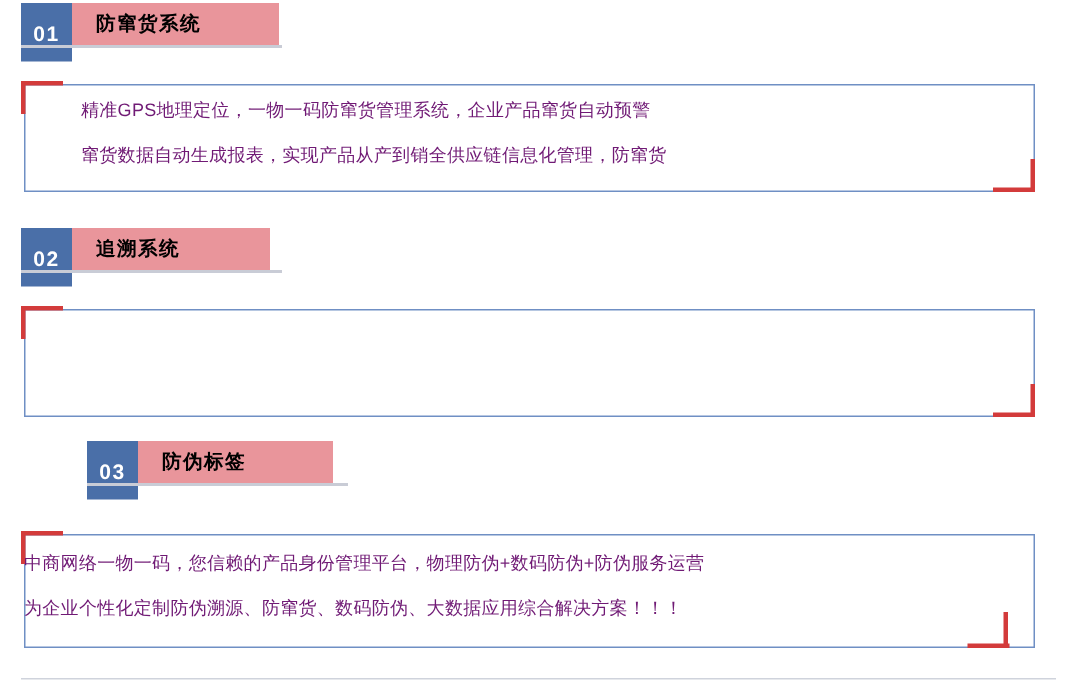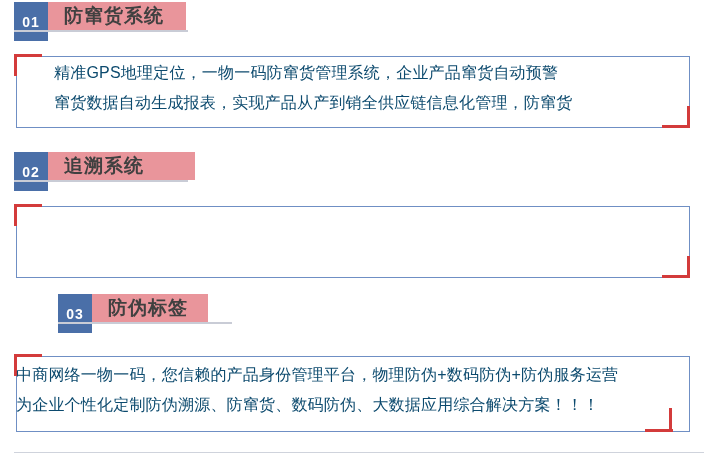--- a/index.html
+++ b/index.html
@@ -51,22 +51,22 @@
     left: 48px;
     top: 0;
     height: 28px;
     background: #e9959b;
     display: flex;
     align-items: center;
     padding: 0 18px 0 16px;
     box-sizing: border-box;
   }
   .title-bar .title-text {
-    color: #404040;
-    font-size: 19px;
+    color: #000000;
+    font-size: 13px;
     font-weight: bold;
     letter-spacing: 1px;
     white-space: nowrap;
   }
   .title-underline {
     position: absolute;
     left: 14px;
     top: 28px;
     height: 2px;
     background: #c9ccd6;
@@ -89,23 +89,23 @@
   .corner.tl-v { width: 3px; }
   .corner.tl-h { height: 3px; }
   .corner.br-v { width: 3px; }
   .corner.br-h { height: 3px; }
 
   .panel-lines {
     position: absolute;
     box-sizing: border-box;
   }
   .line {
-    font-size: 16px;
+    font-size: 12px;
     line-height: 30px;
-    color: #0c4a6e;
+    color: #701a75;
     white-space: nowrap;
     letter-spacing: 0.2px;
   }
 
   
   .bottom-rule {
     position: absolute;
     left: 14px;
     top: 452px;
     width: 690px;
@@ -136,41 +136,41 @@
     <div class="corner br-h" style="left:662px; top:125px; width:28px;"></div>
     <div class="panel-lines" style="left:54px; top:58px; width:630px;">
       <div class="line">精准GPS地理定位，一物一码防窜货管理系统，企业产品窜货自动预警</div>
       <div class="line">窜货数据自动生成报表，实现产品从产到销全供应链信息化管理，防窜货</div>
     </div>
   </div>
 
   <div class="section" style="top:152px;">
     <div class="heading">
       <div class="num-badge">02</div>
-      <div class="title-bar" style="width:147px;">
+      <div class="title-bar" style="width:132px;">
         <span class="title-text">追溯系统</span>
       </div>
       <div class="title-underline" style="width:174px;"></div>
     </div>
   </div>
 
   <div class="panel">
     <div class="panel-box" style="left:16px; top:206px; width:674px; height:72px;"></div>
     <div class="corner tl-v" style="left:14px; top:204px; height:22px;"></div>
     <div class="corner tl-h" style="left:14px; top:204px; width:28px;"></div>
     <div class="corner br-v" style="left:687px; top:256px; height:22px;"></div>
     <div class="corner br-h" style="left:662px; top:275px; width:28px;"></div>
     <div class="panel-lines" style="left:40px; top:208px; width:644px;">
     </div>
   </div>
 
   <div class="section" style="top:294px;padding-left:44px;">
     <div class="heading">
       <div class="num-badge">03</div>
-      <div class="title-bar" style="width:116px;">
+      <div class="title-bar" style="width:130px;">
         <span class="title-text">防伪标签</span>
       </div>
       <div class="title-underline" style="width:174px;"></div>
     </div>
   </div>
 
   <div class="panel">
     <div class="panel-box" style="left:16px; top:356px; width:674px; height:76px;"></div>
     <div class="corner tl-v" style="left:14px; top:354px; height:22px;"></div>
     <div class="corner tl-h" style="left:14px; top:354px; width:28px;"></div>

